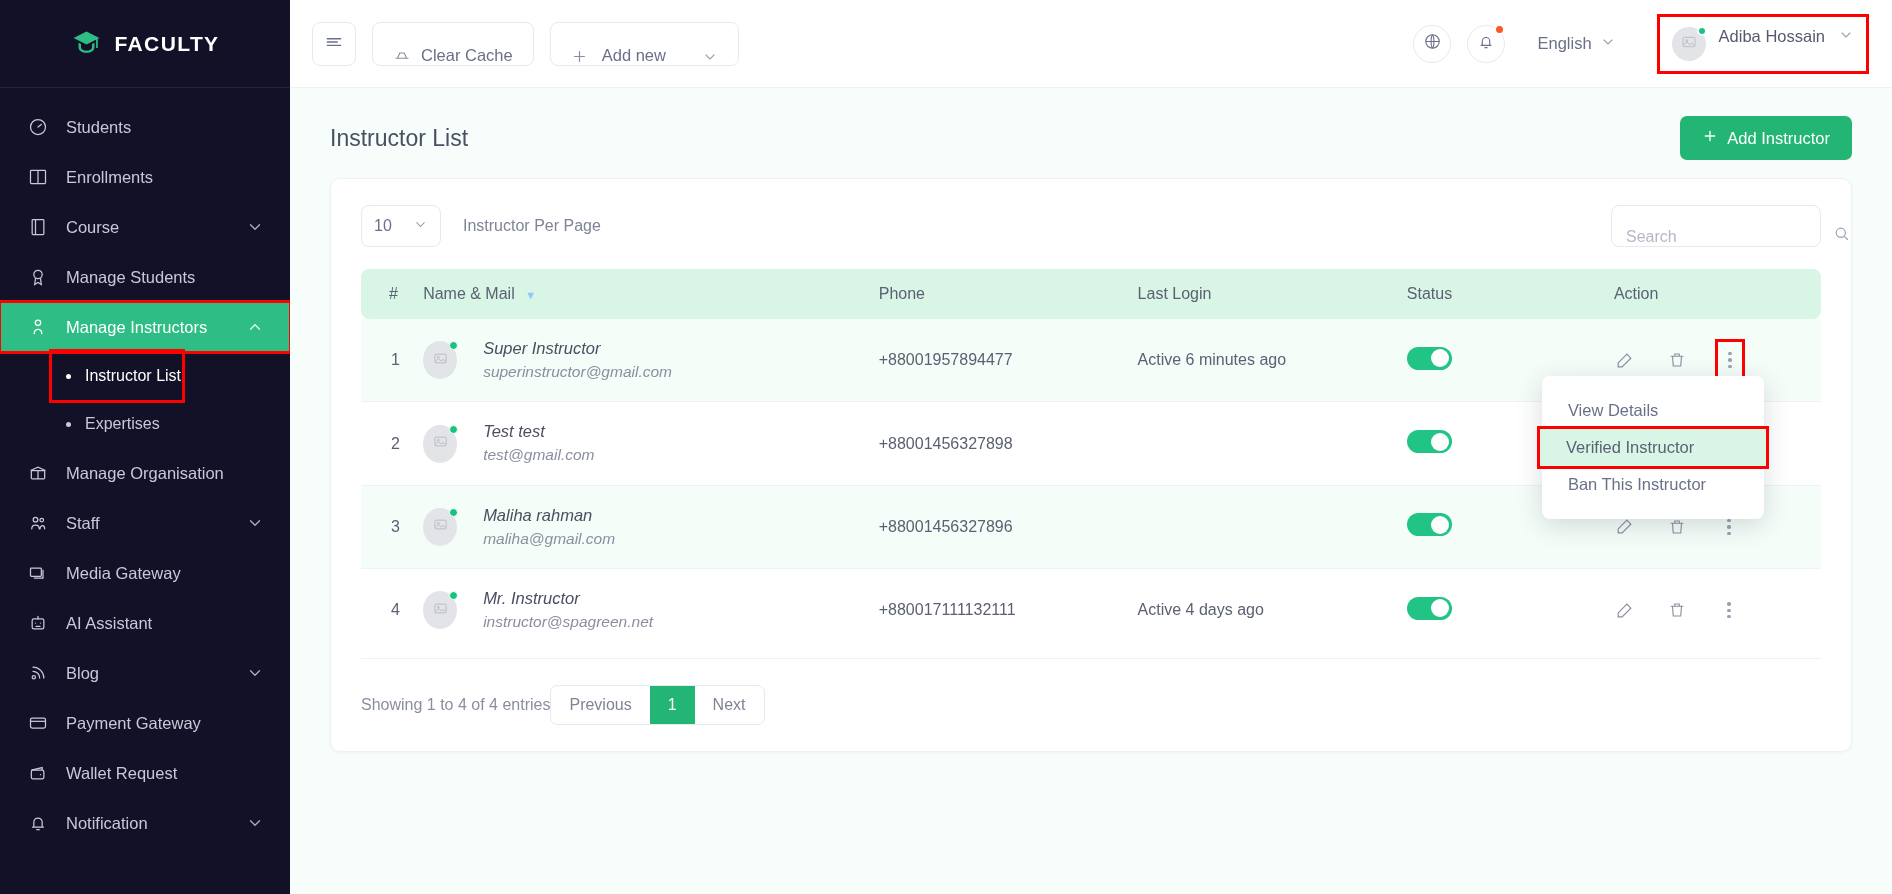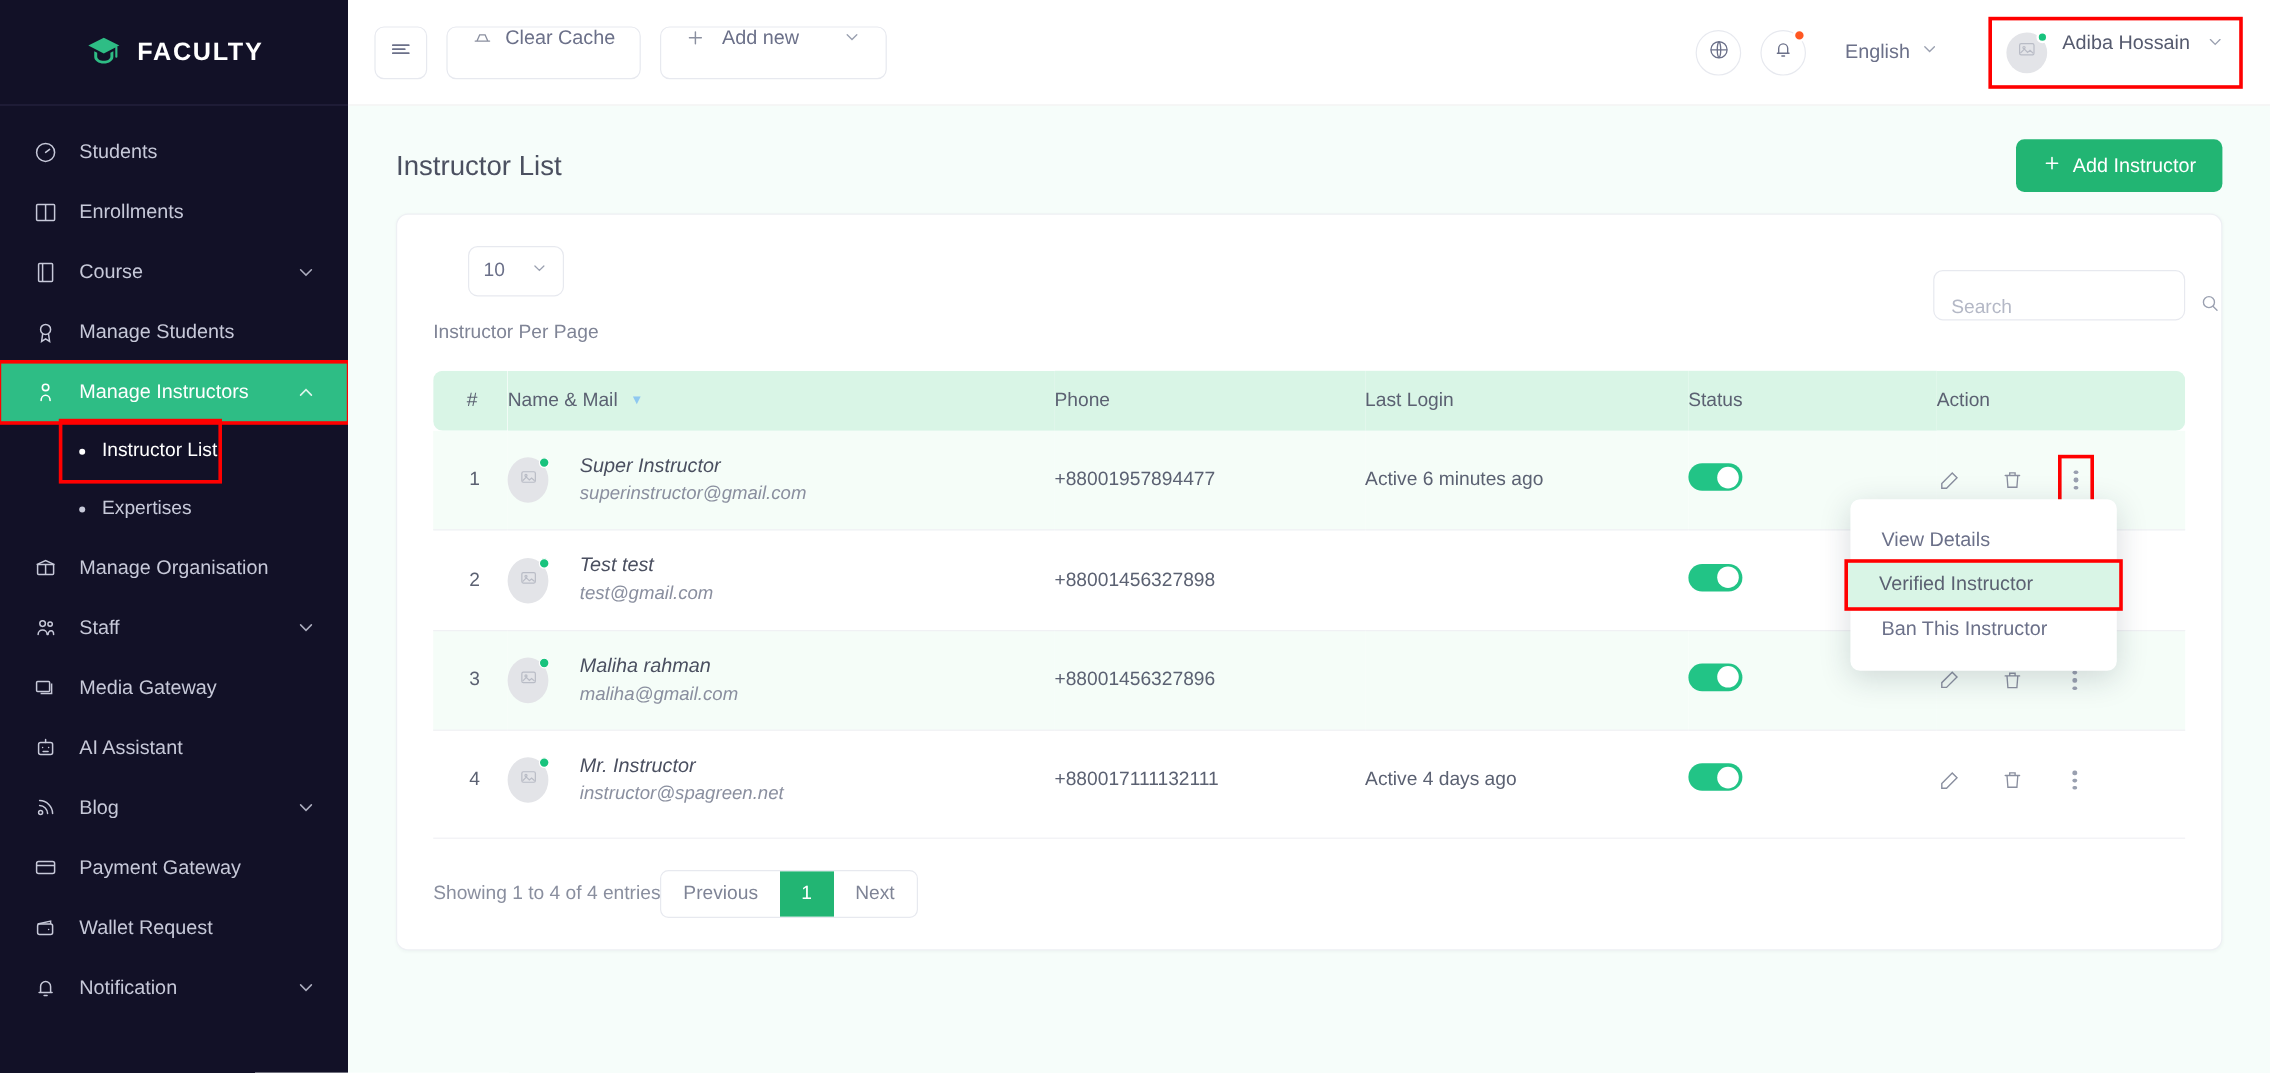--- a/index.html
+++ b/index.html
@@ -93,21 +93,21 @@
   }
   .sq-btn {
     width: 44px; height: 44px;
     border: 1px solid #e7e9ef; border-radius: 8px;
     background:#fff; display:flex; align-items:center; justify-content:center;
     cursor:pointer;
   }
   .pill-btn {
     height: 44px;
     border: 1px solid #e7e9ef; border-radius: 8px;
-    background:#fff; display:flex; align-items:flex-start; gap: 10px;
+    background:#fff; display:flex; align-items:flex-end; gap: 10px;
     padding: 0 20px; cursor:pointer;
     color:#6b7089; font-size: 16.5px;
   }
   .pill-btn svg { display:block; }
   .spacer { flex: 1 1 auto; }
   .circ-btn {
     width: 38px; height: 38px; border-radius: 50%;
     border: 1px solid #e7e9ef; background:#fff;
     display:flex; align-items:center; justify-content:center;
     cursor:pointer; position:relative;
@@ -160,21 +160,21 @@
     margin: 0 40px;
     background:#fff; border-radius: 10px;
     border: 1px solid #eef0f4;
     box-shadow: 0 1px 3px rgba(20,40,60,.04);
     padding: 26px 30px 0 30px;
   }
   .card-top {
     display:flex; align-items:center; justify-content: space-between;
     padding-bottom: 22px;
   }
-  .perpage { display:flex; align-items:center; gap: 22px; flex-direction: column; }
+  .perpage { display:flex; align-items:center; gap: 22px; }
   .select-box {
     width: 80px; height: 42px;
     border:1px solid #e7e9ef; border-radius: 8px;
     display:flex; align-items:center; justify-content: space-between;
     padding: 0 12px; color:#6b7089; font-size:16px; cursor:pointer;
   }
   .perpage-label { color:#7f8496; font-size: 16px; }
   .search-wrap {
     width: 210px; height: 42px;
     border:1px solid #e7e9ef; border-radius: 8px;

